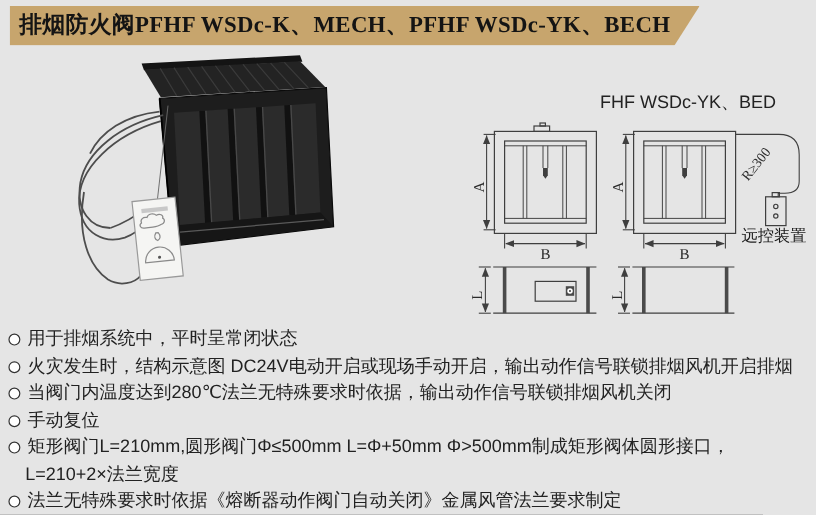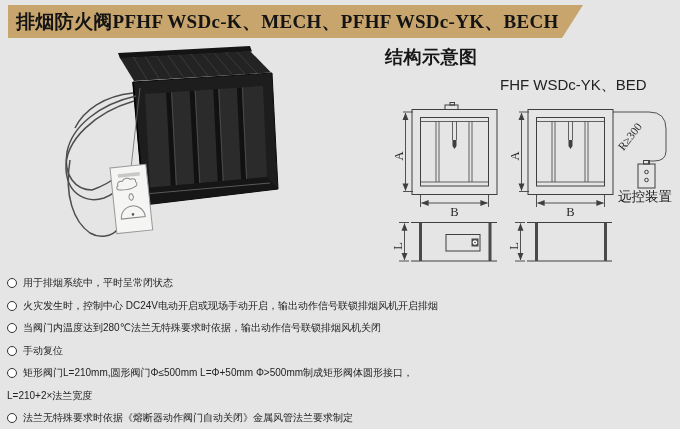--- a/index.html
+++ b/index.html
@@ -31,22 +31,22 @@
   .ln{stroke:#3f3f3f;stroke-width:1;fill:none;}
   .thin{stroke-width:.8;}
   .dim{stroke:#3f3f3f;stroke-width:.9;fill:none;}
   .dimtext{font-family:"Liberation Serif","DejaVu Serif",serif;font-size:12.5px;fill:#2a2a2a;}
   .cjk{font-family:"Liberation Sans","DejaVu Sans",sans-serif;font-size:13.5px;fill:#1a1a1a;}
   .cable{stroke:#4d4d4d;stroke-width:1.5;fill:none;}
   .tagline{stroke:#8a8a8a;stroke-width:1;fill:none;}
   
   .features{position:absolute;left:0;top:272px;width:678px;}
   .feat-row{position:relative;height:22.5px;line-height:22.5px;padding-left:23px;
-            font-size:10px;color:#222;white-space:nowrap;}
-  .feat-row.cont{padding-left:7px;}
+            font-size:15px;color:#222;white-space:nowrap;}
+  .feat-row.cont{padding-left:21px;}
   .bullet{
     position:absolute;left:7px;top:6px;width:10px;height:10px;
     border:1.4px solid #333;border-radius:50%;box-sizing:border-box;background:#fff;
   }
 </style>
 </head>
 <body>
 
 <div class="page">
 
@@ -97,21 +97,20 @@
     <g transform="translate(110,168) rotate(-6)">
       <rect x="0" y="0" width="36" height="66" fill="#f5f5f3" stroke="#999" stroke-width="1"></rect>
       <rect x="7" y="7" width="22" height="3.5" fill="#c8c8c8"></rect>
       <path class="tagline" d="M8,23 c-3.5,0 -4.5,-3 -2,-4.5 c-1,-3 2,-5 5,-4 c1,-3 6,-3.5 8,-1 c3,-1.5 6,.5 5,3 c2,1 1.5,4.5 -2,5 c-3,1.8 -11,1.8 -14,1.5 z"></path>
       <path class="tagline" d="M17,28 c-2.2,3 -1.2,5.5 1,6.5 c2.2,-1 3.2,-3.5 1,-6.5 z"></path>
       <path class="tagline" d="M6,52 A12,12 0 0 1 30,52 Z"></path>
       <circle cx="18" cy="48.5" r="1.3" fill="#555"></circle>
     </g>
   </svg>
 
-  <div class="schem-heading">结构示意图</div>
   <div class="model-label model-right">FHF WSDc-YK、BED</div>
 
   <svg style="left:355px;top:95px;" width="325" height="175" viewBox="355 95 325 175">
     <defs>
       <marker id="arr" viewBox="0 0 10 10" refX="9.5" refY="5" markerWidth="7.5" markerHeight="7.5" orient="auto-start-reverse" markerUnits="userSpaceOnUse">
         <path d="M0,1 L10,5 L0,9 z" fill="#3f3f3f"></path>
       </marker>
     </defs>
 
     <g>
@@ -217,21 +216,21 @@
     </g>
   </svg>
 
   <div class="features">
     <div class="feat-row">
       <span class="bullet"></span>
       <span>用于排烟系统中，平时呈常闭状态</span>
     </div>
     <div class="feat-row">
       <span class="bullet"></span>
-      <span>火灾发生时，控制中心 DC24V电动开启或现场手动开启，输出动作信号联锁排烟风机开启排烟</span>
+      <span>火灾发生时，结构示意图 DC24V电动开启或现场手动开启，输出动作信号联锁排烟风机开启排烟</span>
     </div>
     <div class="feat-row">
       <span class="bullet"></span>
       <span>当阀门内温度达到280℃法兰无特殊要求时依据，输出动作信号联锁排烟风机关闭</span>
     </div>
     <div class="feat-row">
       <span class="bullet"></span>
       <span>手动复位</span>
     </div>
     <div class="feat-row">

